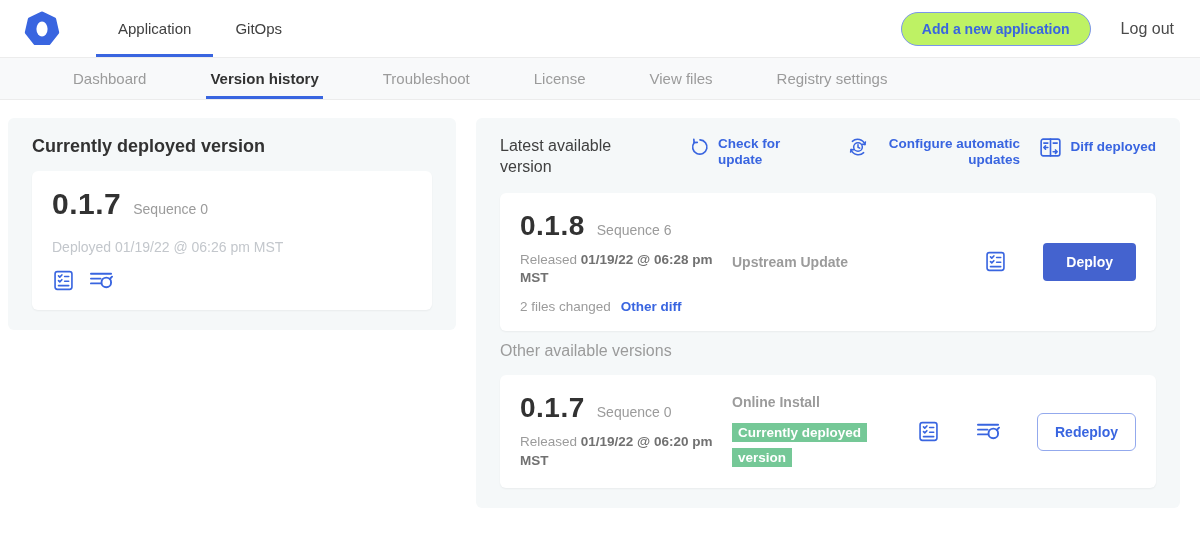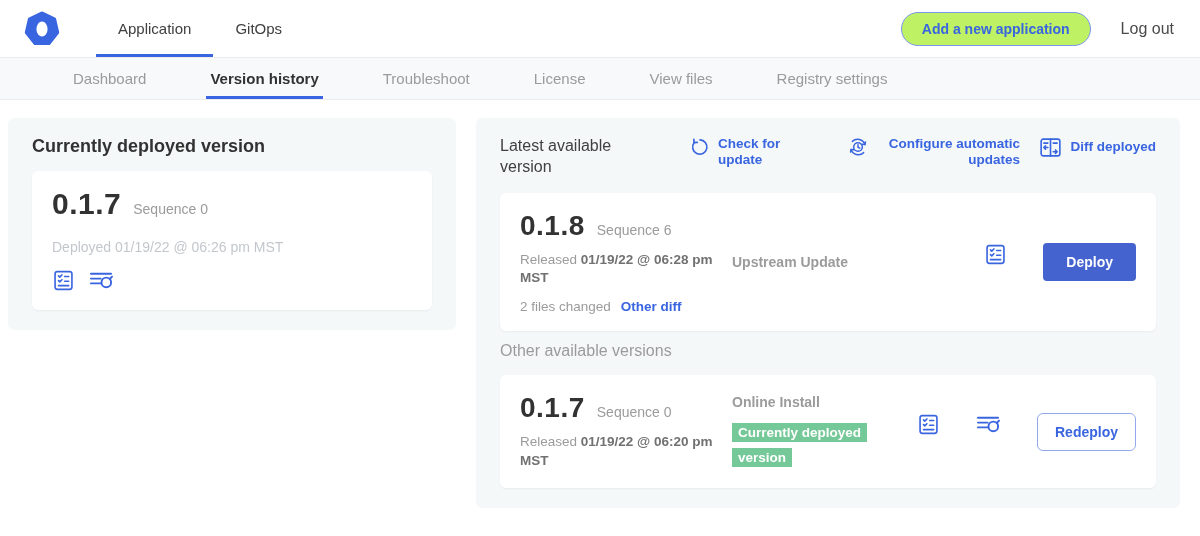--- a/index.html
+++ b/index.html
@@ -71,21 +71,21 @@
   .vcol { width: 212px; flex: none; }
   .ver-med { font-size: 28px; font-weight: 700; color: var(--dark); letter-spacing: .5px; }
   .released { margin-top: 9px; width: 200px; font-size: 13.5px; color: var(--gray); line-height: 1.4; }
   .released strong { color: #717171; font-weight: 700; }
   .files-line { margin-top: 11px; font-size: 13.5px; color: var(--gray); }
   .view-diff { color: var(--accent); font-weight: 600; margin-left: 10px; cursor: pointer; }
   .mcol { flex: 1; font-size: 14px; color: var(--gray); font-weight: 600; align-self: center; }
   .badge-wrap { margin-top: 10px; width: 170px; line-height: 1.75; font-weight: 600; }
   .badge { background: var(--badge-bg); color: #fff; font-size: 13.5px; padding: 2px 6px;
     -webkit-box-decoration-break: clone; box-decoration-break: clone; }
-  .rcol { margin-left: auto; display: flex; gap: 36px; }
+  .rcol { margin-left: auto; display: flex; align-items: center; gap: 36px; }
   .deploy-btn { background: var(--deploy-bg); border: none; color: #fff; font-weight: 700;
     font-size: 14px; padding: 11px 23px; border-radius: 4px; cursor: pointer; font-family: inherit; }
   .redeploy-btn { background: #fff; border: 1px solid #93a9ed; color: var(--accent);
     font-weight: 700; font-size: 14px; padding: 10px 17px; border-radius: 6px; cursor: pointer;
     font-family: inherit; }
   .other-heading { margin-top: 11px; font-size: 16px; color: var(--gray); }
 </style>
 </head>
 <body>
 

